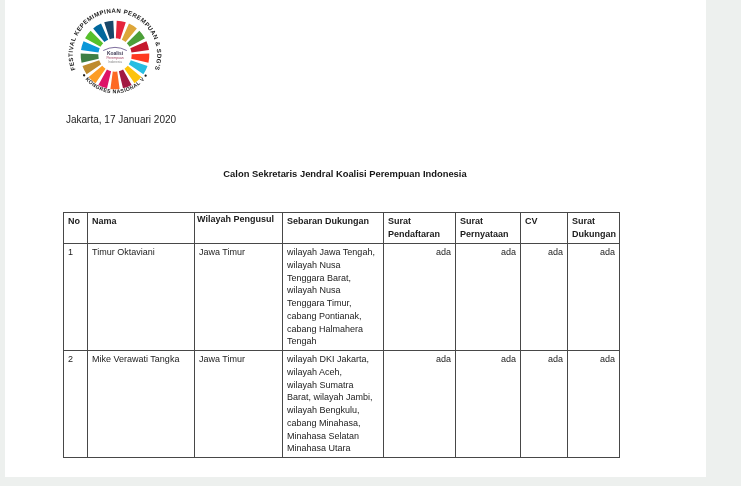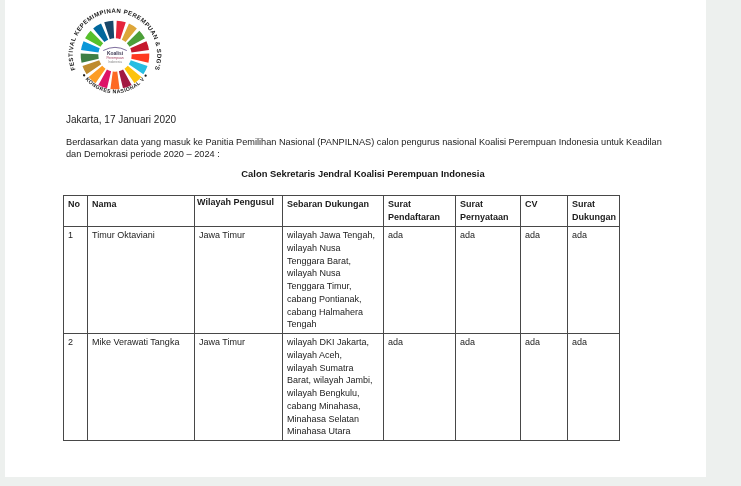--- a/index.html
+++ b/index.html
@@ -23,44 +23,44 @@
   .date-line{
     position:absolute;left:61px;top:114px;
     font-size:10px;color:#1c1c1c;
   }
   .intro{
     position:absolute;left:61px;top:137px;width:648px;
     font-size:9.2px;line-height:11.5px;color:#1c1c1c;
     white-space:pre-line;
   }
   .doc-title{
-    position:absolute;left:70px;top:168px;width:576px;
+    position:absolute;left:52px;top:168px;width:576px;
     text-align:center;font-size:9.4px;line-height:11.6px;
     font-weight:bold;color:#161616;
   }
   table.cand{
-    position:absolute;left:58px;top:195px;
+    position:absolute;left:58px;top:212px;
     border-collapse:collapse;table-layout:fixed;
     width:556px;
   }
   table.cand th, table.cand td{
     border:1px solid #484848;
     vertical-align:top;
     color:#1c1c1c;
     font-size:9px;line-height:12.75px;
     padding:2px 4px;
     overflow:hidden;
   }
   table.cand th{font-weight:bold;text-align:left;white-space:pre-line;}
   table.cand th.al{text-align:left;}
   table.cand th.nw{white-space:nowrap;padding:0 2px;}
   table.cand tr.hdr{height:31px;}
   table.cand tr.r1{height:102px;}
   table.cand tr.r2{height:103px;}
-  td.c{text-align:left;}
+  td.c{text-align:right;}
   td.pl{white-space:pre-line;padding:2px 3px;}
 </style>
 </head>
 <body>
 
 <div class="paper">
 
   <svg class="logo-svg" viewBox="0 0 120 104">
     <defs>
       <path id="topArc" d="M 19.6,68.7 A 43,43 0 1 1 100.4,68.7"></path>
@@ -88,22 +88,20 @@
     <text class="arc-text arc-top"><textPath href="#topArc" startOffset="50%" text-anchor="middle">FESTIVAL KEPEMIMPINAN PEREMPUAN &amp; SDG'S</textPath></text>
     <text class="arc-text arc-bottom"><textPath href="#botArc" startOffset="50%" text-anchor="middle">●  KONGRES NASIONAL V  ●</textPath></text>
     <path class="swoosh" d="M 48,49.5 Q 60,43 72,49.5"></path>
     <text x="60" y="54" text-anchor="middle" class="center-t1">Koalisi</text>
     <text x="60" y="58.4" text-anchor="middle" class="center-t2">Perempuan</text>
     <text x="60" y="62" text-anchor="middle" class="center-t3">Indonesia</text>
   </svg>
 
   <div class="date-line">Jakarta, 17 Januari 2020</div>
 
-  <div class="intro">Berdasarkan data yang masuk ke Panitia Pemilihan Nasional (PANPILNAS) calon pengurus nasional Koalisi Perempuan Indonesia untuk Keadilan
-dan Demokrasi periode 2020 – 2024 :</div>
 
   <div class="doc-title">
     <div>Calon Sekretaris Jendral Koalisi Perempuan Indonesia</div>
   </div>
 
   <table class="cand">
     <colgroup>
       <col style="width:24px">
         <col style="width:107px">
         <col style="width:88px">

